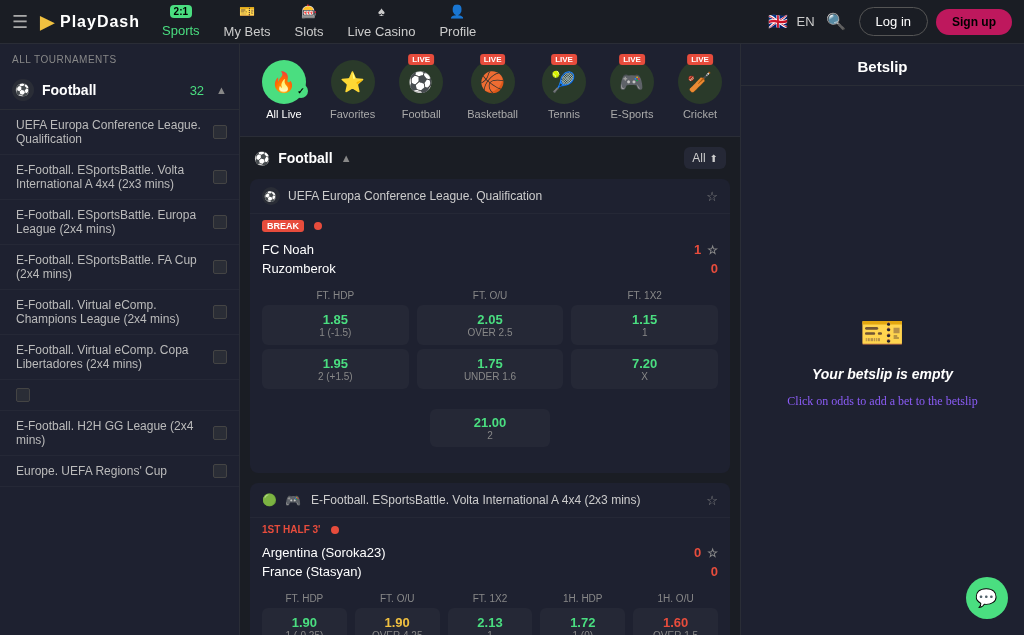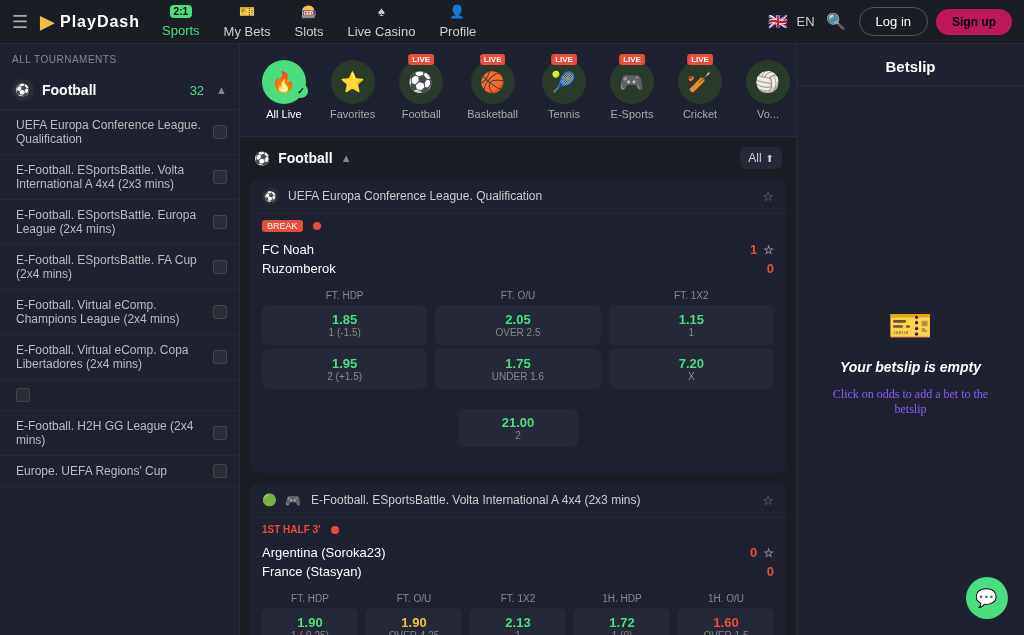--- a/index.html
+++ b/index.html
@@ -51,42 +51,42 @@
     .section-header { display: flex; align-items: center; padding: 10px 14px; gap: 8px; }
     .section-title { font-size: 14px; font-weight: 600; }
     .section-filter { margin-left: auto; display: flex; align-items: center; gap: 4px; background: #252836; border-radius: 6px; padding: 4px 8px; cursor: pointer; font-size: 12px; color: #ccc; }
 
     
     .match-card { background: #1e2130; margin: 0 10px 10px; border-radius: 8px; overflow: hidden; }
     .match-card-header { display: flex; align-items: center; padding: 8px 12px; border-bottom: 1px solid #252836; gap: 8px; }
     .match-card-league { flex: 1; font-size: 12px; color: #ccc; }
     .match-star { color: #888; cursor: pointer; }
     .match-status { display: flex; align-items: center; gap: 6px; padding: 6px 12px; }
-    .break-badge { background: #e74c3c; color: #fff; font-size: 9px; font-weight: 400; padding: 1px 5px; border-radius: 3px; text-transform: uppercase; }
+    .break-badge { background: #e74c3c; color: #fff; font-size: 9px; font-weight: 700; padding: 1px 5px; border-radius: 3px; text-transform: uppercase; }
     .live-dot { width: 8px; height: 8px; border-radius: 50%; background: #e74c3c; display: inline-block; }
     .match-teams { padding: 2px 12px 6px; }
     .team-row { display: flex; align-items: center; justify-content: space-between; padding: 2px 0; }
     .team-name { font-size: 13px; font-weight: 500; }
     .team-score { font-size: 13px; font-weight: 600; color: #e74c3c; display: flex; align-items: center; gap: 6px; }
     .team-score .score-val { min-width: 16px; text-align: right; }
 
     
     .odds-grid { padding: 6px 12px 10px; }
     .odds-headers { display: flex; gap: 8px; margin-bottom: 4px; }
     .odds-col { flex: 1; text-align: center; font-size: 10px; color: #888; text-transform: uppercase; }
     .odds-row { display: flex; gap: 8px; margin-bottom: 4px; }
     .odds-btn { flex: 1; background: #252836; border-radius: 6px; padding: 6px 4px; text-align: center; cursor: pointer; border: 1px solid transparent; }
     .odds-value { font-size: 13px; font-weight: 600; color: #4ade80; display: block; }
     .odds-value.yellow { color: #f0c040; }
     .odds-value.red { color: #e74c3c; }
     .odds-label { font-size: 10px; color: #888; display: block; }
     .odds-btn-wide { flex: none; width: 120px; background: #252836; border-radius: 6px; padding: 6px 4px; text-align: center; cursor: pointer; margin: 16px auto; }
 
     
-    .betslip { width: 228px; background: #1e2130; border-left: 1px solid #2a2d36; display: flex; flex-direction: column; flex-shrink: 0; }
+    .betslip { width: 284px; background: #1e2130; border-left: 1px solid #2a2d36; display: flex; flex-direction: column; flex-shrink: 0; }
     .betslip-header { text-align: center; padding: 14px 12px 10px; font-size: 15px; font-weight: 600; border-bottom: 1px solid #2a2d36; }
     .betslip-empty { display: flex; flex-direction: column; align-items: center; justify-content: center; padding: 30px 20px; flex: 1; gap: 12px; }
     .betslip-icon { font-size: 36px; color: #555; }
     .betslip-empty-title { font-size: 14px; font-weight: 600; text-align: center; font-style: italic; }
     .betslip-empty-sub { font-size: 12px; color: #8b5cf6; text-align: center; font-family: Liberation Serif, serif; }
 
     
     .chat-btn { position: fixed; bottom: 16px; right: 16px; width: 42px; height: 42px; background: #4ade80; border-radius: 50%; display: flex; align-items: center; justify-content: center; cursor: pointer; font-size: 18px; color: #000; }
 
     

